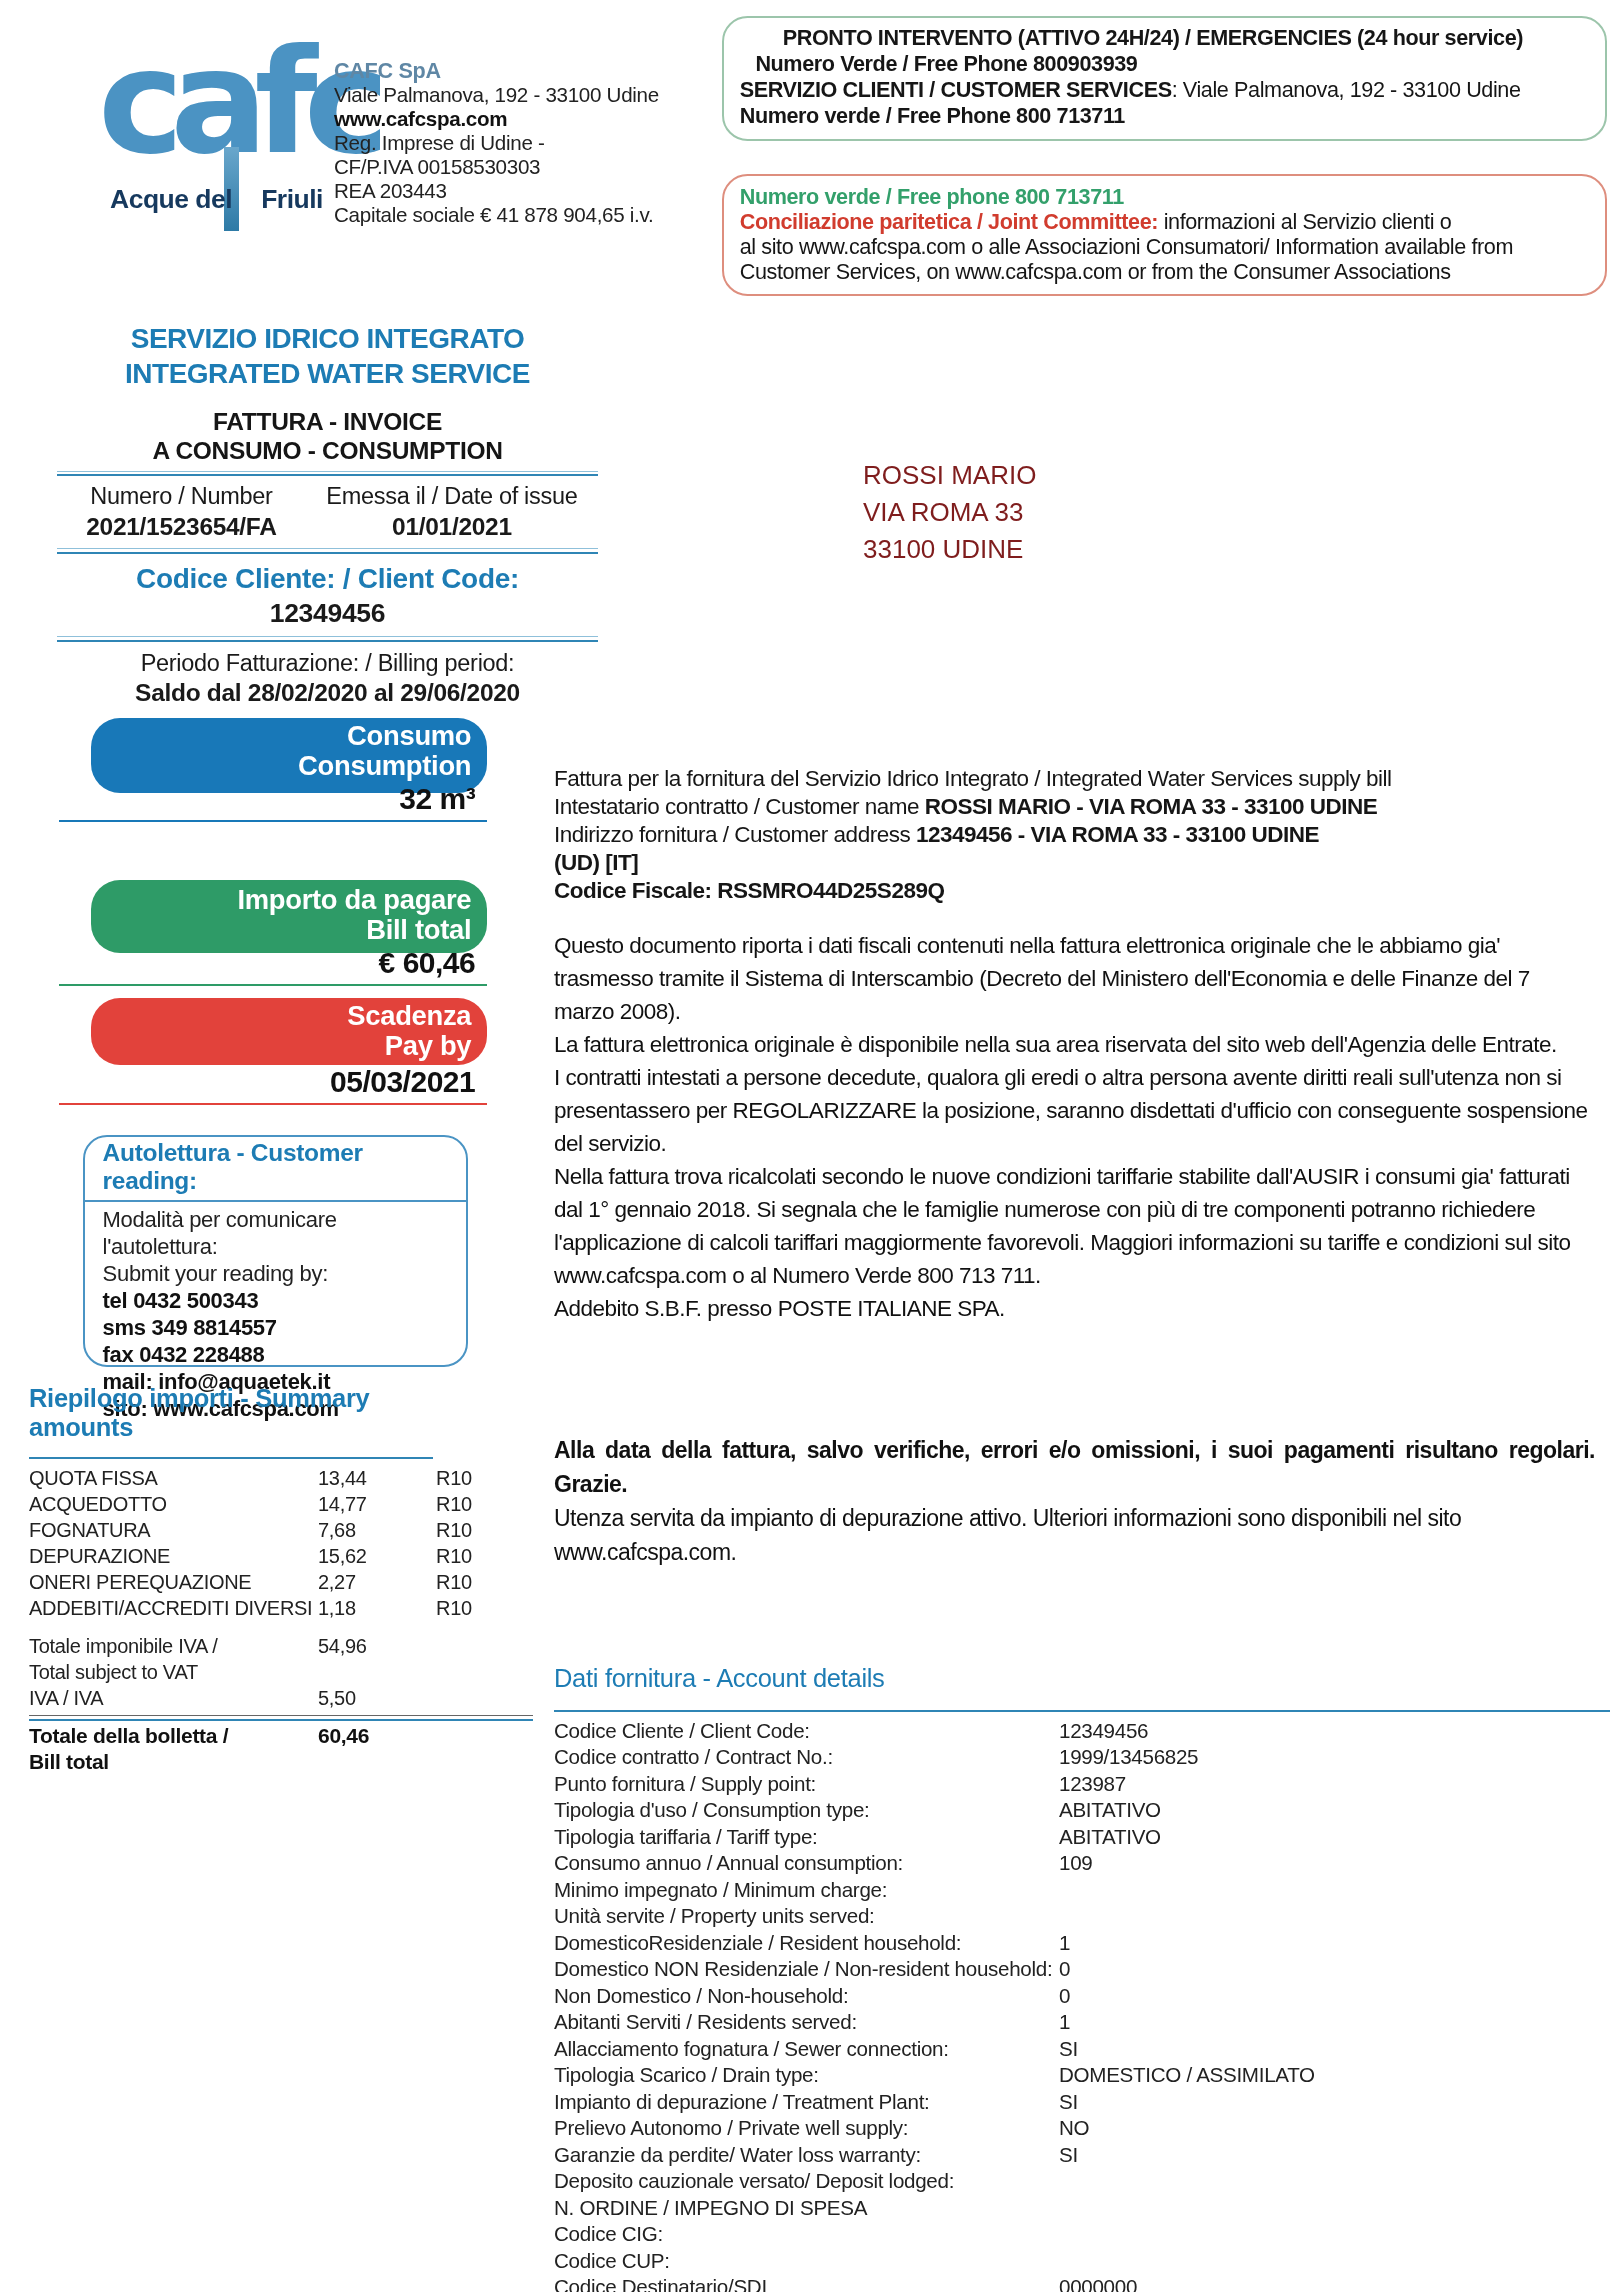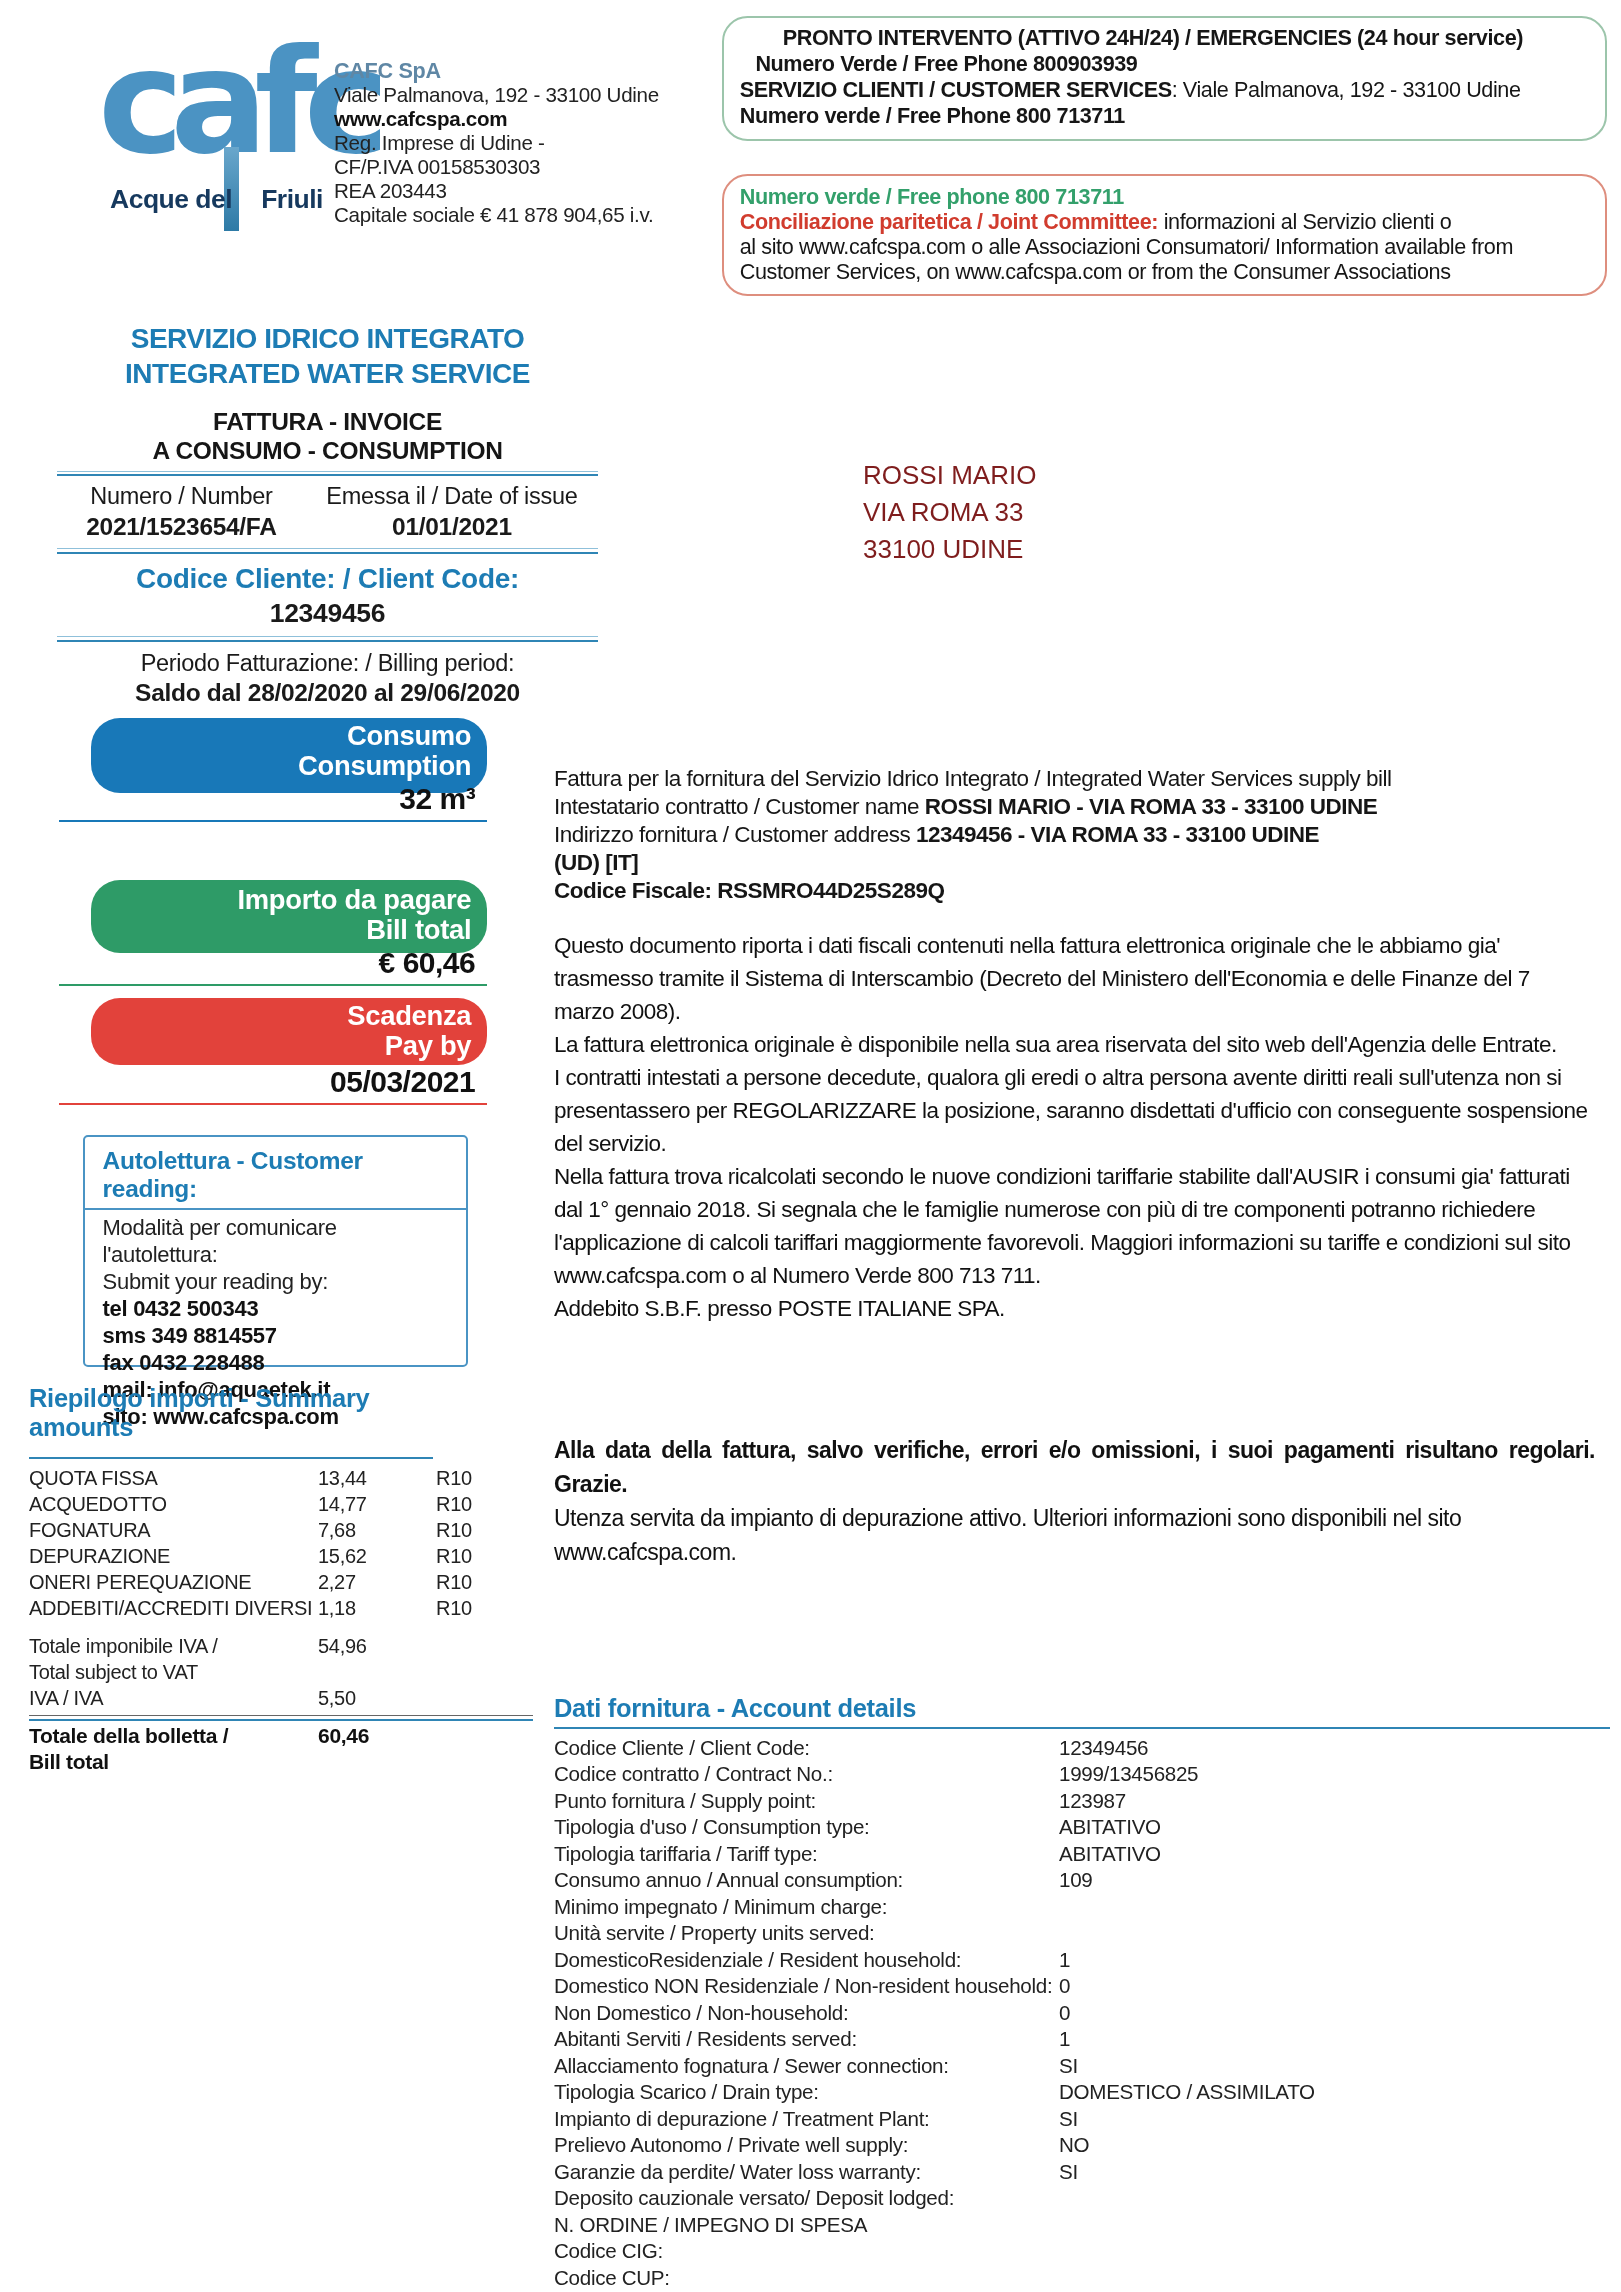--- a/index.html
+++ b/index.html
@@ -61,21 +61,21 @@
   .badge { margin-left:32px; border-radius:29px; color:#fff; font-weight:bold; font-size:27.4px;
     line-height:30px; text-align:right; padding:2.9px 15.7px 0 0; box-sizing:border-box; }
   .badge.blue  { background:#1878b8; height:75px; }
   .badge.green { background:#2e9b67; height:73px; padding-top:4.9px; }
   .badge.red   { background:#e2423b; height:67px; }
   .badge-value { position:absolute; right:11.8px; bottom:3.9px; font-weight:bold; font-size:30px;
     color:#111; letter-spacing:-0.5px; }
 
   
   .reading-box { position:absolute; left:83px; top:1135px; width:385px; height:232px;
-    border:2.9px solid #4a94c4; border-radius:5px; box-sizing:border-box; padding-top:10px; }
+    border:2.9px solid #4a94c4; border-radius:24px; box-sizing:border-box; padding-top:2px; }
   .cr-title { color:#1d7cb4; font-weight:bold; font-size:24.5px; padding:0 17.6px 4.9px 17.6px;
     border-bottom:2px solid #4a94c4; }
   .cr-lines { padding:3.9px 17.6px 0 17.6px; font-size:22px; line-height:27px; color:#222; }
   .cr-lines .b { color:#111; }
 
   
   .summary { position:absolute; left:29px; top:1384px; width:504px; }
   .sum-title { color:#1d7cb4; font-weight:bold; font-size:25.5px; width:404px;
     border-bottom:2.9px solid #2f85b5; padding-bottom:15px; }
   .sum-rows { margin-top:5.9px; }
@@ -89,22 +89,22 @@
   .supply-info { position:absolute; left:554px; top:765px; width:1049px; font-size:22.5px;
     line-height:28px; color:#161616; letter-spacing:-0.5px; }
   .body-text { position:absolute; left:554px; top:929px; width:1041px; font-size:22.5px;
     line-height:33px; color:#111; letter-spacing:-0.5px; }
   .notice { position:absolute; left:554px; top:1433px; width:1041px; font-size:23px;
     line-height:34px; color:#111; letter-spacing:-0.5px; }
   .notice .bold-par { font-weight:bold; text-align:justify; }
 
   
   .account { position:absolute; left:554px; top:1664px; width:1056px; }
-  .ad-title { color:#1d7cb4; font-weight:bold; font-size:25.5px; border-bottom:2.9px solid #2f85b5;
-    padding-bottom:4px;margin-top:30px; }
+  .ad-title { color:#1d7cb4; font-weight:normal; font-size:25.5px; border-bottom:2.9px solid #2f85b5;
+    padding-bottom:17px; }
   .ad-rows { margin-top:5.9px; }
   .ad-row { display:grid; grid-template-columns:505px auto; font-size:20.6px; line-height:26.5px;
     color:#222; letter-spacing:-0.3px; }
 </style>
 </head>
 <body>
 
 <div class="page">
 
   <div>

